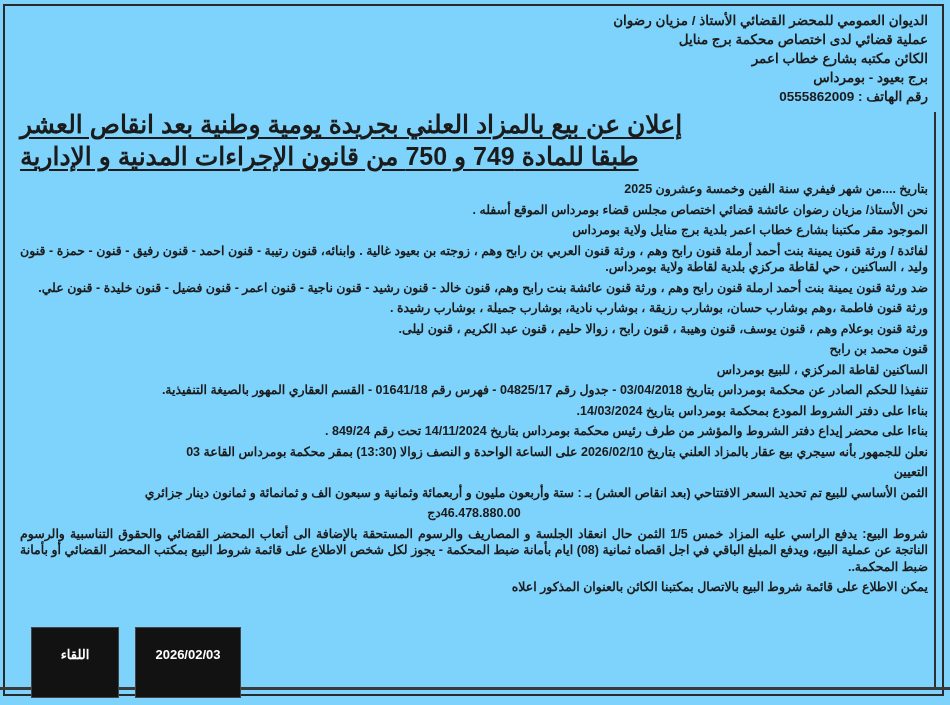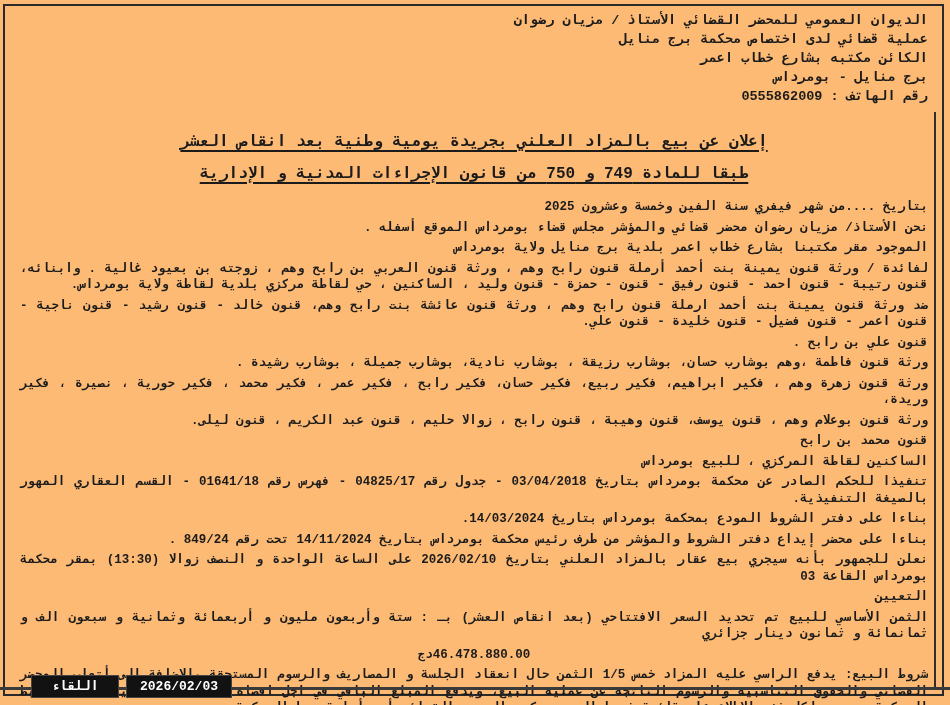--- a/index.html
+++ b/index.html
@@ -1,21 +1,21 @@
 <!DOCTYPE html>
 <html lang="ar"><head>
 <meta charset="utf-8">
 <style>
   html,body{margin:0;padding:0;background:#ffffff;}
   .page{
     position:relative;
     width:950px;height:705px;
-    background:#fdba74;
+    background:#7dd3fc;
     color:#1b1b1b;
-    font-family:Liberation Mono, monospace;
+    font-family:Liberation Sans, sans-serif;
     overflow:hidden;
   }
   .frame{
     position:absolute;top:4px;left:3px;right:6px;bottom:9px;
     border:2px solid #2a2a2a;
     pointer-events:none;
   }
   .inner-right-line{
     position:absolute;top:112px;bottom:16px;right:14px;width:2px;
     background:#2f2f2f;
@@ -25,25 +25,25 @@
     direction:rtl;
   }
   .header{
     text-align:right;
     font-weight:700;
     font-size:13.5px;
     line-height:19px;
     padding-top:3px;
   }
   .title{
-    text-align:center;
+    text-align:left;
     font-weight:700;
-    font-size:16px;
+    font-size:25px;
     line-height:32px;
-    margin-top:20px;
+    margin-top:2px;
   }
   .t-line{
     text-decoration:underline;
     text-decoration-thickness:2px;
     text-underline-offset:4px;
   }
   .bodytext{
     margin-top:9px;
     font-weight:700;
     font-size:12.5px;
@@ -51,61 +51,59 @@
     text-align:justify;
     text-align-last:right;
   }
   .para{margin:4px 0 3px 0;}
   .para.center{text-align:center;text-align-last:center;}
   .footer-rule{
     position:absolute;left:0;right:0;bottom:15px;height:3px;
     background:#3a3a3a;
   }
   .footer-box{
-    position:absolute;bottom:8px;height:21px;
+    position:absolute;bottom:8px;height:37px;
     background:#121212;color:#ffffff;
     font-weight:700;font-size:13px;line-height:21px;
-    padding:0 12px;
+    padding:16px 12px;
     text-align:center;
     box-shadow:0 0 0 1px #444;
   }
   .box-meeting{left:32px;min-width:62px;}
-  .box-date{left:127px;min-width:80px;direction:ltr;}
+  .box-date{left:136px;min-width:80px;direction:ltr;}
 </style>
 </head>
 <body>
 
 <div class="page">
   <div class="frame"></div>
   <div class="inner-right-line"></div>
 
   <div class="content">
 
     <div class="header">
       <div>الديوان العمومي للمحضر القضائي الأستاذ / مزيان رضوان</div>
       <div>عملية قضائي لدى اختصاص محكمة برج منايل</div>
       <div>الكائن مكتبه بشارع خطاب اعمر</div>
-      <div>برج منايل - بومرداس</div>
+      <div>برج بعيود - بومرداس</div>
       <div>رقم الهاتف : 0555862009</div>
     </div>
 
     <div class="title">
       <div><span class="t-line">إعلان عن بيع بالمزاد العلني بجريدة يومية وطنية بعد انقاص العشر</span></div>
       <div><span class="t-line">طبقا للمادة 749 و 750 من قانون الإجراءات المدنية و الإدارية</span></div>
     </div>
 
     <div class="bodytext">
       <div class="para">بتاريخ ....من شهر  فيفري سنة الفين وخمسة وعشرون 2025</div>
-      <div class="para">نحن الأستاذ/ مزيان رضوان محضر قضائي والمؤشر مجلس قضاء بومرداس الموقع أسفله .</div>
+      <div class="para">نحن الأستاذ/ مزيان رضوان عائشة قضائي اختصاص مجلس قضاء بومرداس الموقع أسفله .</div>
       <div class="para">الموجود مقر مكتبنا بشارع خطاب اعمر بلدية برج منايل ولاية بومرداس</div>
       <div class="para">لفائدة / ورثة قنون يمينة بنت أحمد أرملة قنون رابح وهم ، ورثة قنون العربي بن رابح وهم ، زوجته بن بعيود غالية . وابنائه، قنون رتيبة - قنون احمد - قنون رفيق - قنون - حمزة - قنون وليد ، الساكنين ، حي لقاطة مركزي بلدية لقاطة ولاية بومرداس.</div>
       <div class="para">ضد ورثة قنون يمينة بنت أحمد ارملة قنون رابح وهم ، ورثة قنون عائشة بنت رابح وهم، قنون خالد - قنون رشيد - قنون ناجية - قنون اعمر - قنون فضيل - قنون خليدة - قنون علي.</div>
-      <div class="para">قنون علي بن رابح .</div>
       <div class="para">ورثة قنون فاطمة ،وهم بوشارب حسان، بوشارب رزيقة ، بوشارب نادية، بوشارب جميلة ، بوشارب رشيدة .</div>
-      <div class="para">ورثة قنون زهرة وهم ، فكير ابراهيم، فكير ربيع، فكير حسان، فكير رابح ، فكير عمر ، فكير محمد ، فكير حورية ، نصيرة ، فكير وريدة،</div>
       <div class="para">ورثة قنون بوعلام وهم ، قنون يوسف، قنون وهيبة ، قنون رابح ، زوالا حليم ، قنون عبد الكريم ، قنون ليلى.</div>
       <div class="para">قنون محمد بن رابح</div>
       <div class="para">الساكنين لقاطة المركزي ، للبيع بومرداس</div>
       <div class="para">تنفيذا للحكم الصادر عن محكمة بومرداس بتاريخ 03/04/2018 - جدول رقم 04825/17 - فهرس رقم 01641/18 - القسم العقاري المهور بالصيغة التنفيذية.</div>
       <div class="para">بناءا على دفتر الشروط المودع بمحكمة بومرداس بتاريخ 14/03/2024.</div>
       <div class="para">بناءا على محضر إيداع دفتر الشروط والمؤشر من طرف رئيس محكمة بومرداس بتاريخ 14/11/2024 تحت رقم 849/24 .</div>
       <div class="para">نعلن للجمهور بأنه سيجري بيع عقار بالمزاد العلني بتاريخ 2026/02/10 على الساعة الواحدة و النصف زوالا (13:30) بمقر محكمة بومرداس القاعة 03</div>
       <div class="para">التعيين</div>
       <div class="para">الثمن الأساسي للبيع تم تحديد السعر الافتتاحي (بعد انقاص العشر) بـ : ستة وأربعون مليون و أربعمائة وثمانية و سبعون الف و ثمانمائة و ثمانون دينار جزائري</div>
       <div class="para center">46.478.880.00دج</div>

